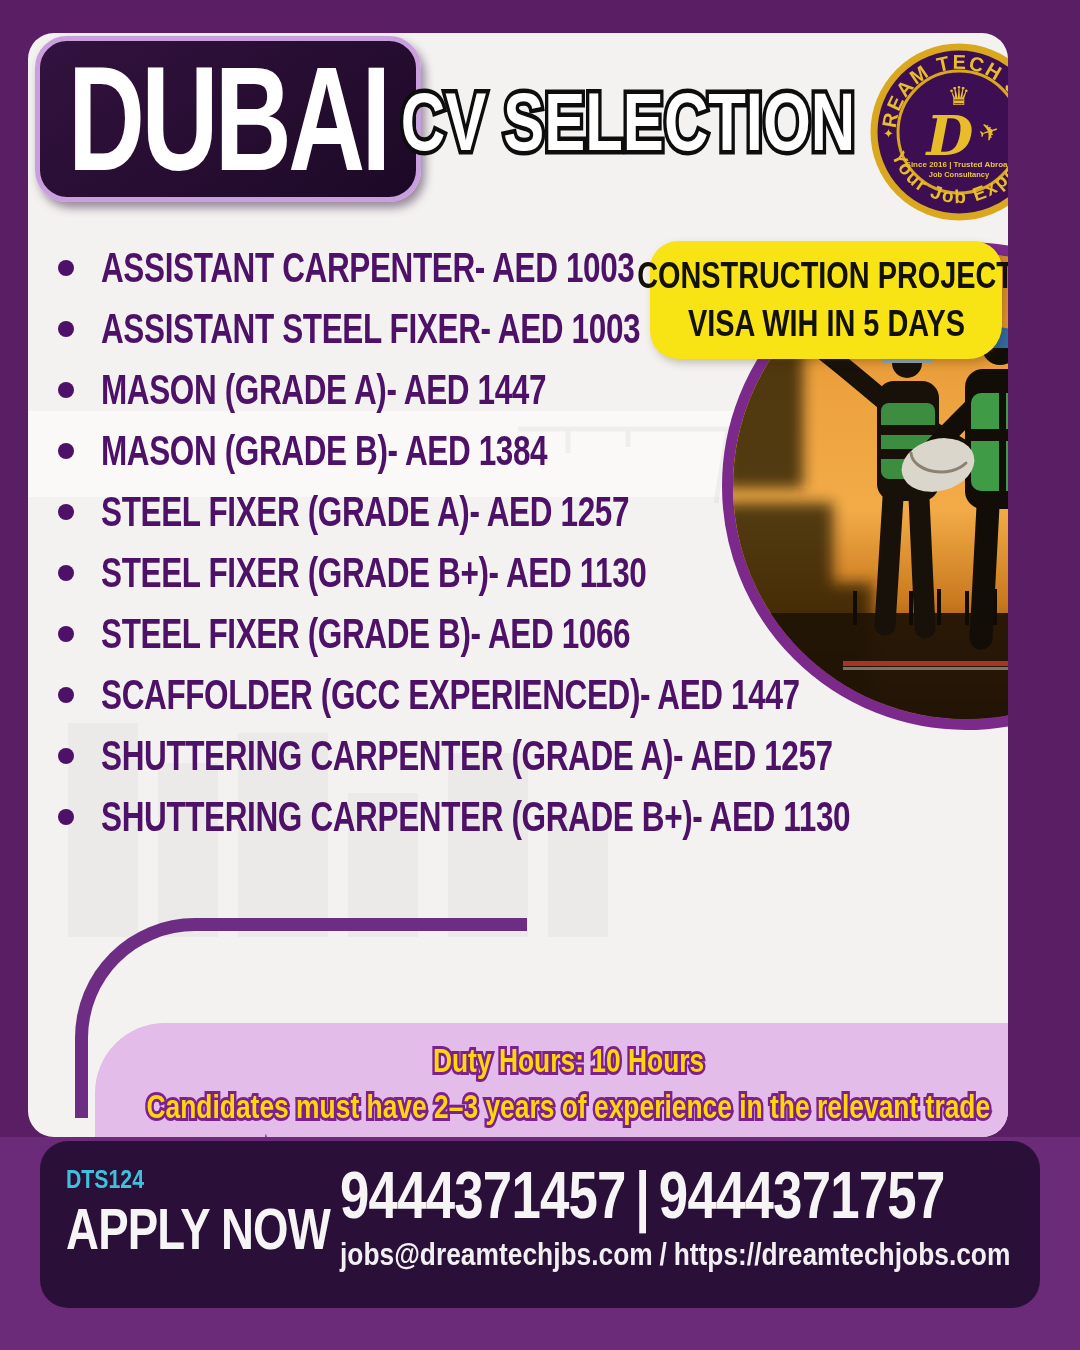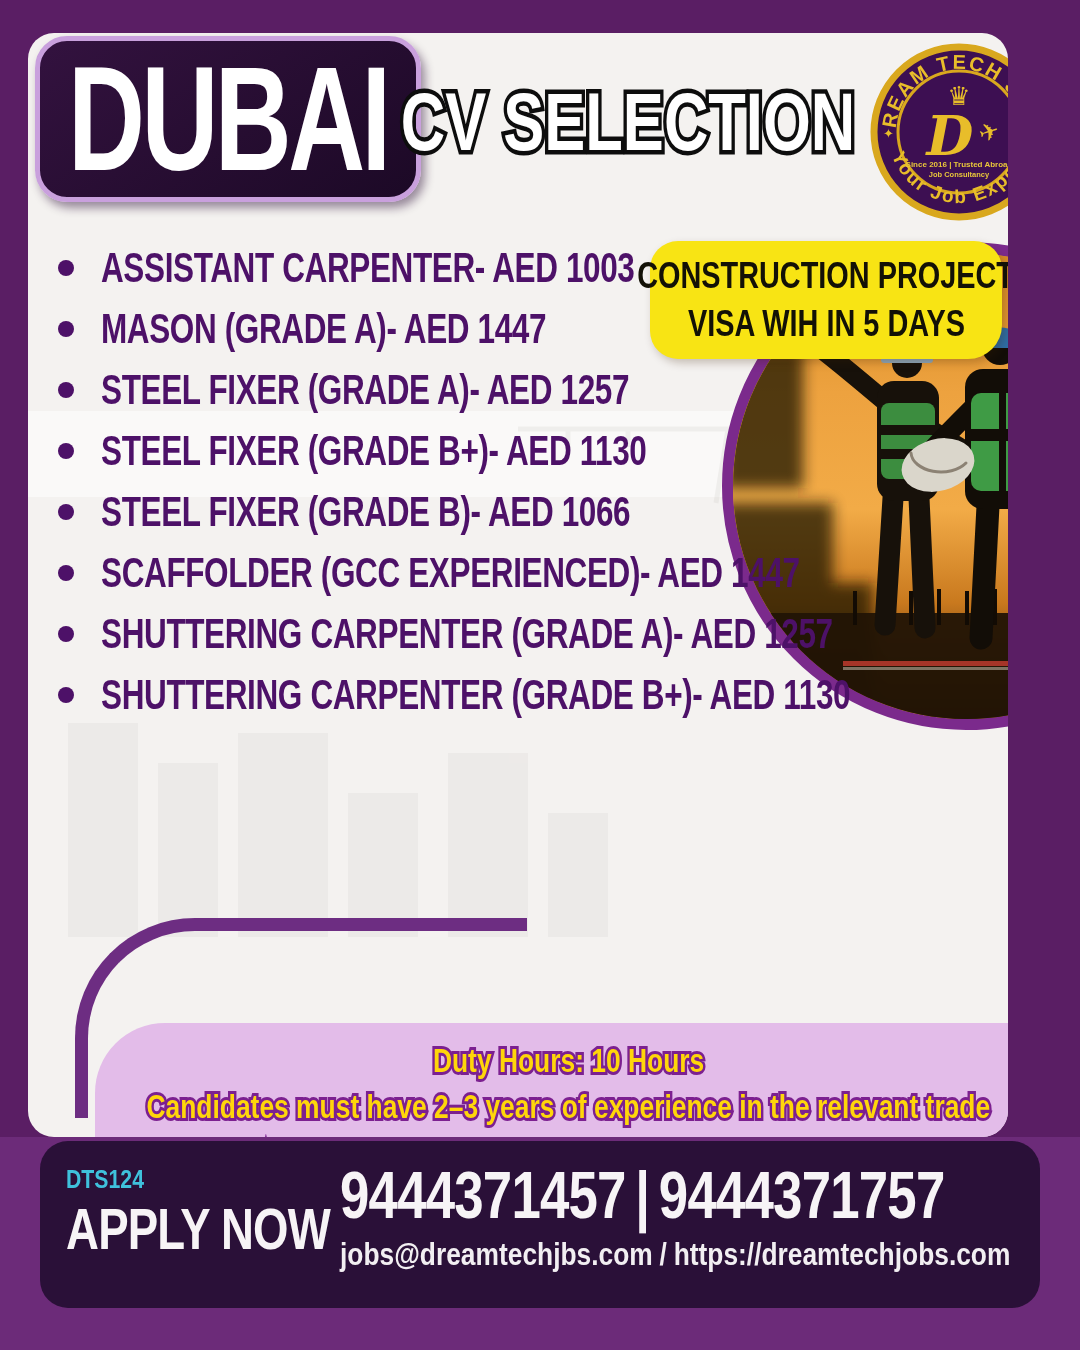--- a/index.html
+++ b/index.html
@@ -235,21 +235,29 @@
     <span class="badge-line">VISA WIH IN 5 DAYS</span>
   </div>
 
   <ul class="abs jobs">
     <li>
         <span class="dot"></span>
         <span class="job-text">ASSISTANT CARPENTER- AED 1003</span>
       </li>
     <li>
         <span class="dot"></span>
+        <span class="job-text">ASSISTANT STEEL FIXER- AED 1003</span>
+      </li>
+    <li>
+        <span class="dot"></span>
         <span class="job-text">MASON (GRADE A)- AED 1447</span>
+      </li>
+    <li>
+        <span class="dot"></span>
+        <span class="job-text">MASON (GRADE B)- AED 1384</span>
       </li>
     <li>
         <span class="dot"></span>
         <span class="job-text">STEEL FIXER (GRADE A)- AED 1257</span>
       </li>
     <li>
         <span class="dot"></span>
         <span class="job-text">STEEL FIXER (GRADE B+)- AED 1130</span>
       </li>
     <li>

